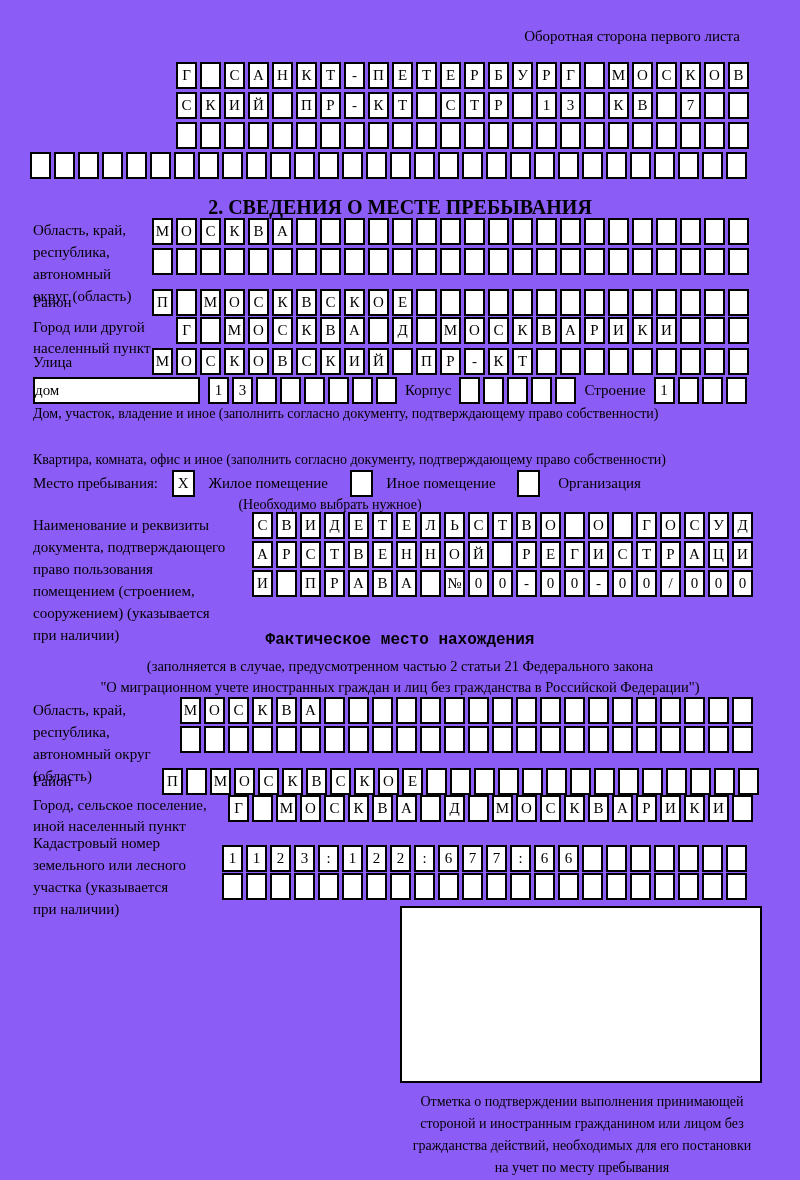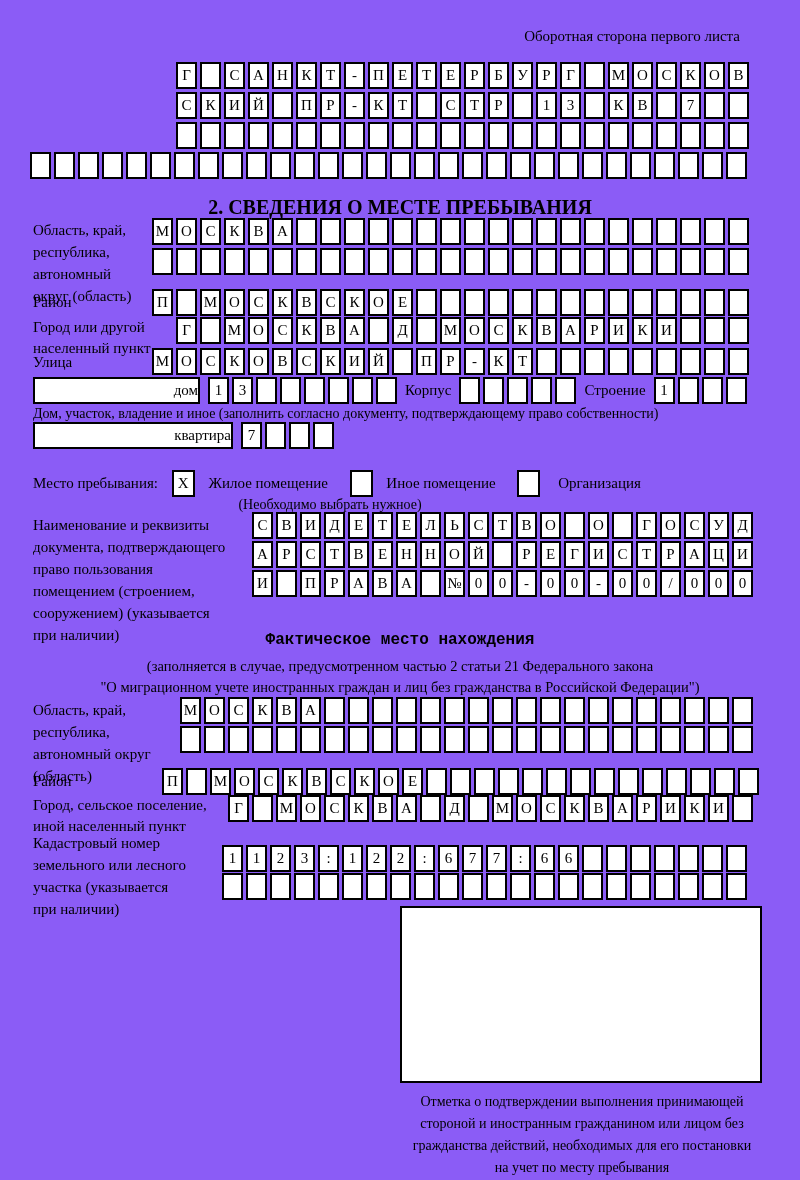--- a/index.html
+++ b/index.html
@@ -9,21 +9,21 @@
   .label{font-size:15px;line-height:23px;white-space:pre-line;}
   .label-t{font-size:15px;line-height:21px;white-space:pre-line;}
   .label-d{font-size:15px;line-height:22px;white-space:pre-line;}
   .cells{white-space:nowrap;}
   .cell{display:inline-block;width:17px;height:23px;border:2px solid #000;margin-right:3px;
         text-align:center;line-height:23px;font-size:15px;vertical-align:top;background:#fff;}
   .caption{font-size:14px;}
   .center{left:0;width:800px;text-align:center;}
   .title{font-size:20px;font-weight:bold;}
   .fieldbox{display:inline-block;border:2px solid #000;height:23px;line-height:23px;
-            text-align:right;font-size:15px;vertical-align:top;margin-right:8px;background:#fff;}
+            text-align:left;font-size:15px;vertical-align:top;margin-right:8px;background:#fff;}
   .inlabel{display:inline-block;font-size:15px;line-height:27px;margin:0 8px 0 5px;vertical-align:top;}
   .cbox{display:inline-block;width:19px;height:23px;border:2px solid #000;text-align:center;
         line-height:23px;font-size:15px;vertical-align:top;background:#fff;}
   .mrow{white-space:nowrap;font-size:15px;line-height:27px;}
   .mrow .opt{display:inline-block;vertical-align:top;line-height:27px;}
   .stampbox{border:2px solid #000;background:#fff;}
   .stampcap{font-size:14px;line-height:22px;text-align:center;white-space:pre-line;}
   .note2{font-size:14.5px;line-height:21px;white-space:pre-line;}
 </style>
 </head>
@@ -55,23 +55,21 @@
   <div class="abs cells" style="top:317px;left:176px;"><span class="cell">Г</span><span class="cell"></span><span class="cell">М</span><span class="cell">О</span><span class="cell">С</span><span class="cell">К</span><span class="cell">В</span><span class="cell">А</span><span class="cell"></span><span class="cell">Д</span><span class="cell"></span><span class="cell">М</span><span class="cell">О</span><span class="cell">С</span><span class="cell">К</span><span class="cell">В</span><span class="cell">А</span><span class="cell">Р</span><span class="cell">И</span><span class="cell">К</span><span class="cell">И</span><span class="cell"></span><span class="cell"></span><span class="cell"></span></div>
 
   <div class="abs label" style="top:351px;left:33px;">Улица</div>
   <div class="abs cells" style="top:348px;left:152px;"><span class="cell">М</span><span class="cell">О</span><span class="cell">С</span><span class="cell">К</span><span class="cell">О</span><span class="cell">В</span><span class="cell">С</span><span class="cell">К</span><span class="cell">И</span><span class="cell">Й</span><span class="cell"></span><span class="cell">П</span><span class="cell">Р</span><span class="cell">-</span><span class="cell">К</span><span class="cell">Т</span><span class="cell"></span><span class="cell"></span><span class="cell"></span><span class="cell"></span><span class="cell"></span><span class="cell"></span><span class="cell"></span><span class="cell"></span><span class="cell"></span></div>
 
   <div class="abs" style="top:377px;left:33px;white-space:nowrap;">
     <span class="fieldbox" style="width:163px;">дом</span><span class="cells"><span class="cell">1</span><span class="cell">3</span><span class="cell"></span><span class="cell"></span><span class="cell"></span><span class="cell"></span><span class="cell"></span><span class="cell"></span></span><span class="inlabel">Корпус</span><span class="cells"><span class="cell"></span><span class="cell"></span><span class="cell"></span><span class="cell"></span><span class="cell"></span></span><span class="inlabel">Строение</span><span class="cells"><span class="cell">1</span><span class="cell"></span><span class="cell"></span><span class="cell"></span></span>
   </div>
   <div class="abs caption" style="top:406px;left:33px;">Дом, участок, владение и иное (заполнить согласно документу, подтверждающему право собственности)</div>
 
-  <div class="abs" style="top:422px;left:33px;white-space:nowrap;">
-    <span class="fieldbox" style="width:196px;">квартира</span><span class="cells"><span class="cell">7</span><span class="cell"></span><span class="cell"></span><span class="cell"></span></span>
-  </div>
+  <div class="abs caption" style="top:452px;left:33px;">Квартира, комната, офис и иное (заполнить согласно документу, подтверждающему право собственности)</div>
 
   <div class="abs caption" style="top:497px;left:190px;width:280px;text-align:center;">(Необходимо выбрать нужное)</div>
   <div class="abs mrow" style="top:470px;left:33px;">
     <span class="opt" style="margin-right:10px;">Место пребывания:</span>
     <span class="cbox">X</span>
     <span class="opt" style="margin:0 18px 0 10px;">Жилое помещение</span>
     <span class="cbox"></span>
     <span class="opt" style="margin:0 18px 0 10px;">Иное помещение</span>
     <span class="cbox"></span>
     <span class="opt" style="margin-left:14px;">Организация</span>

